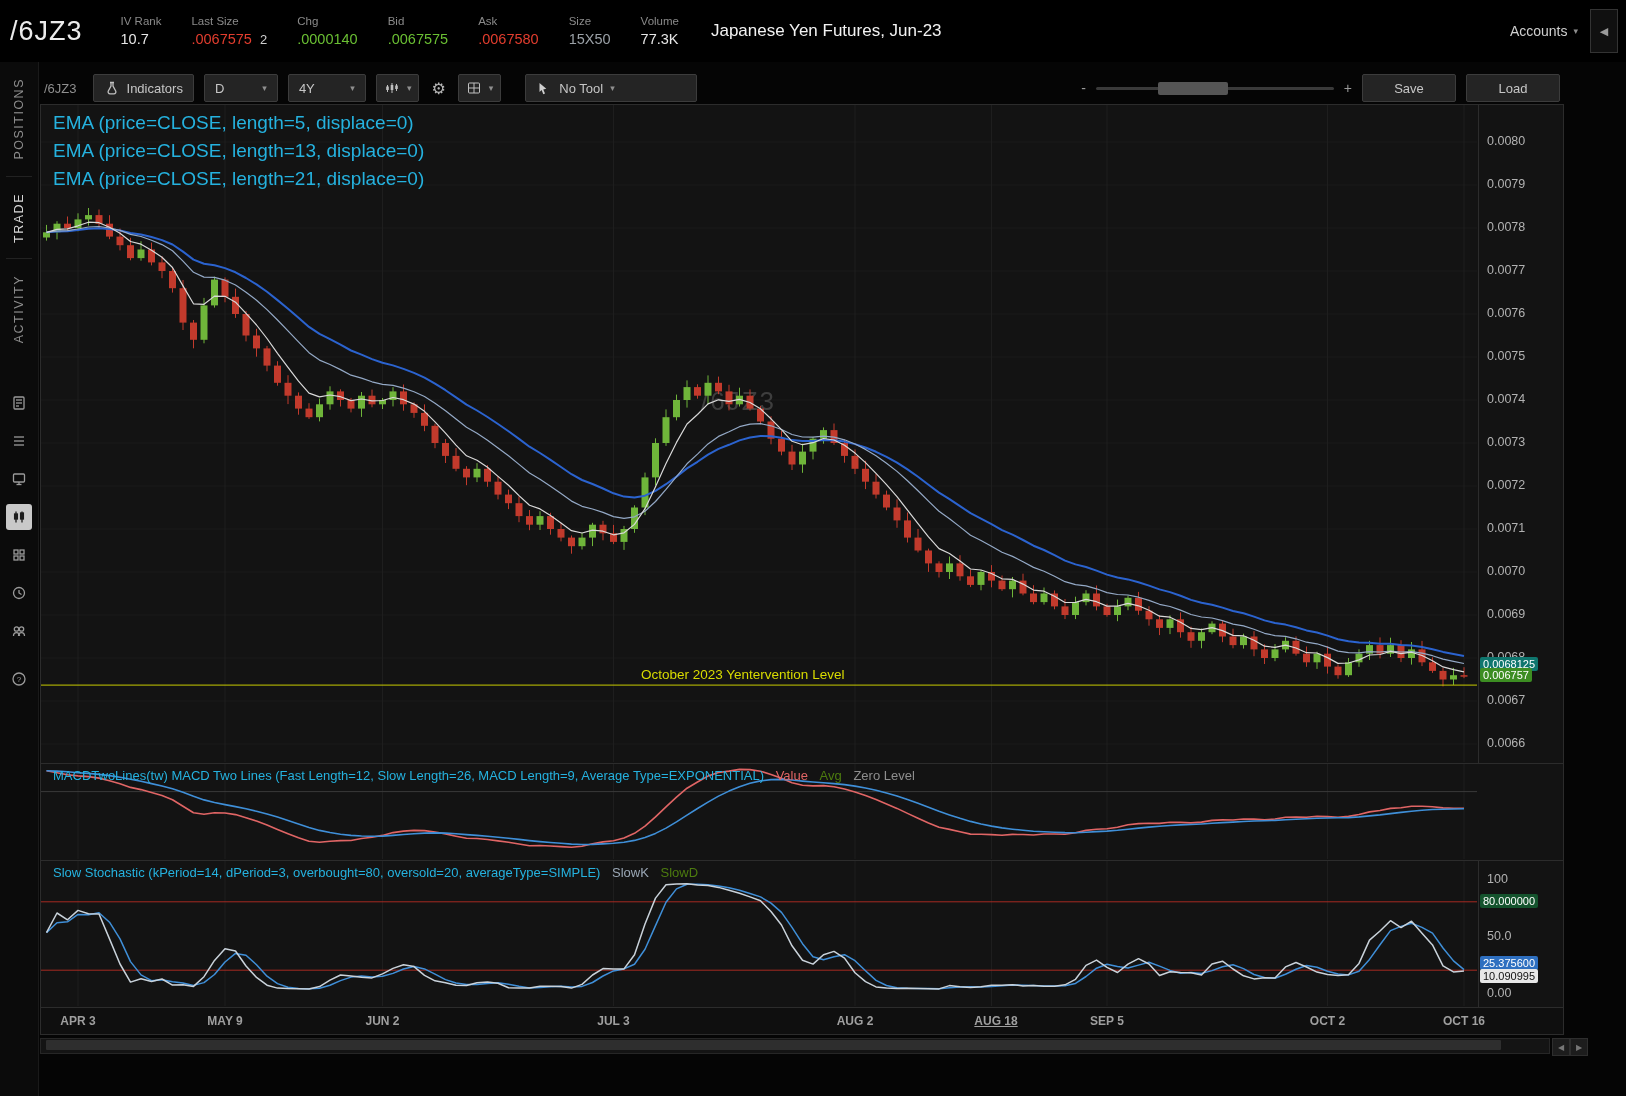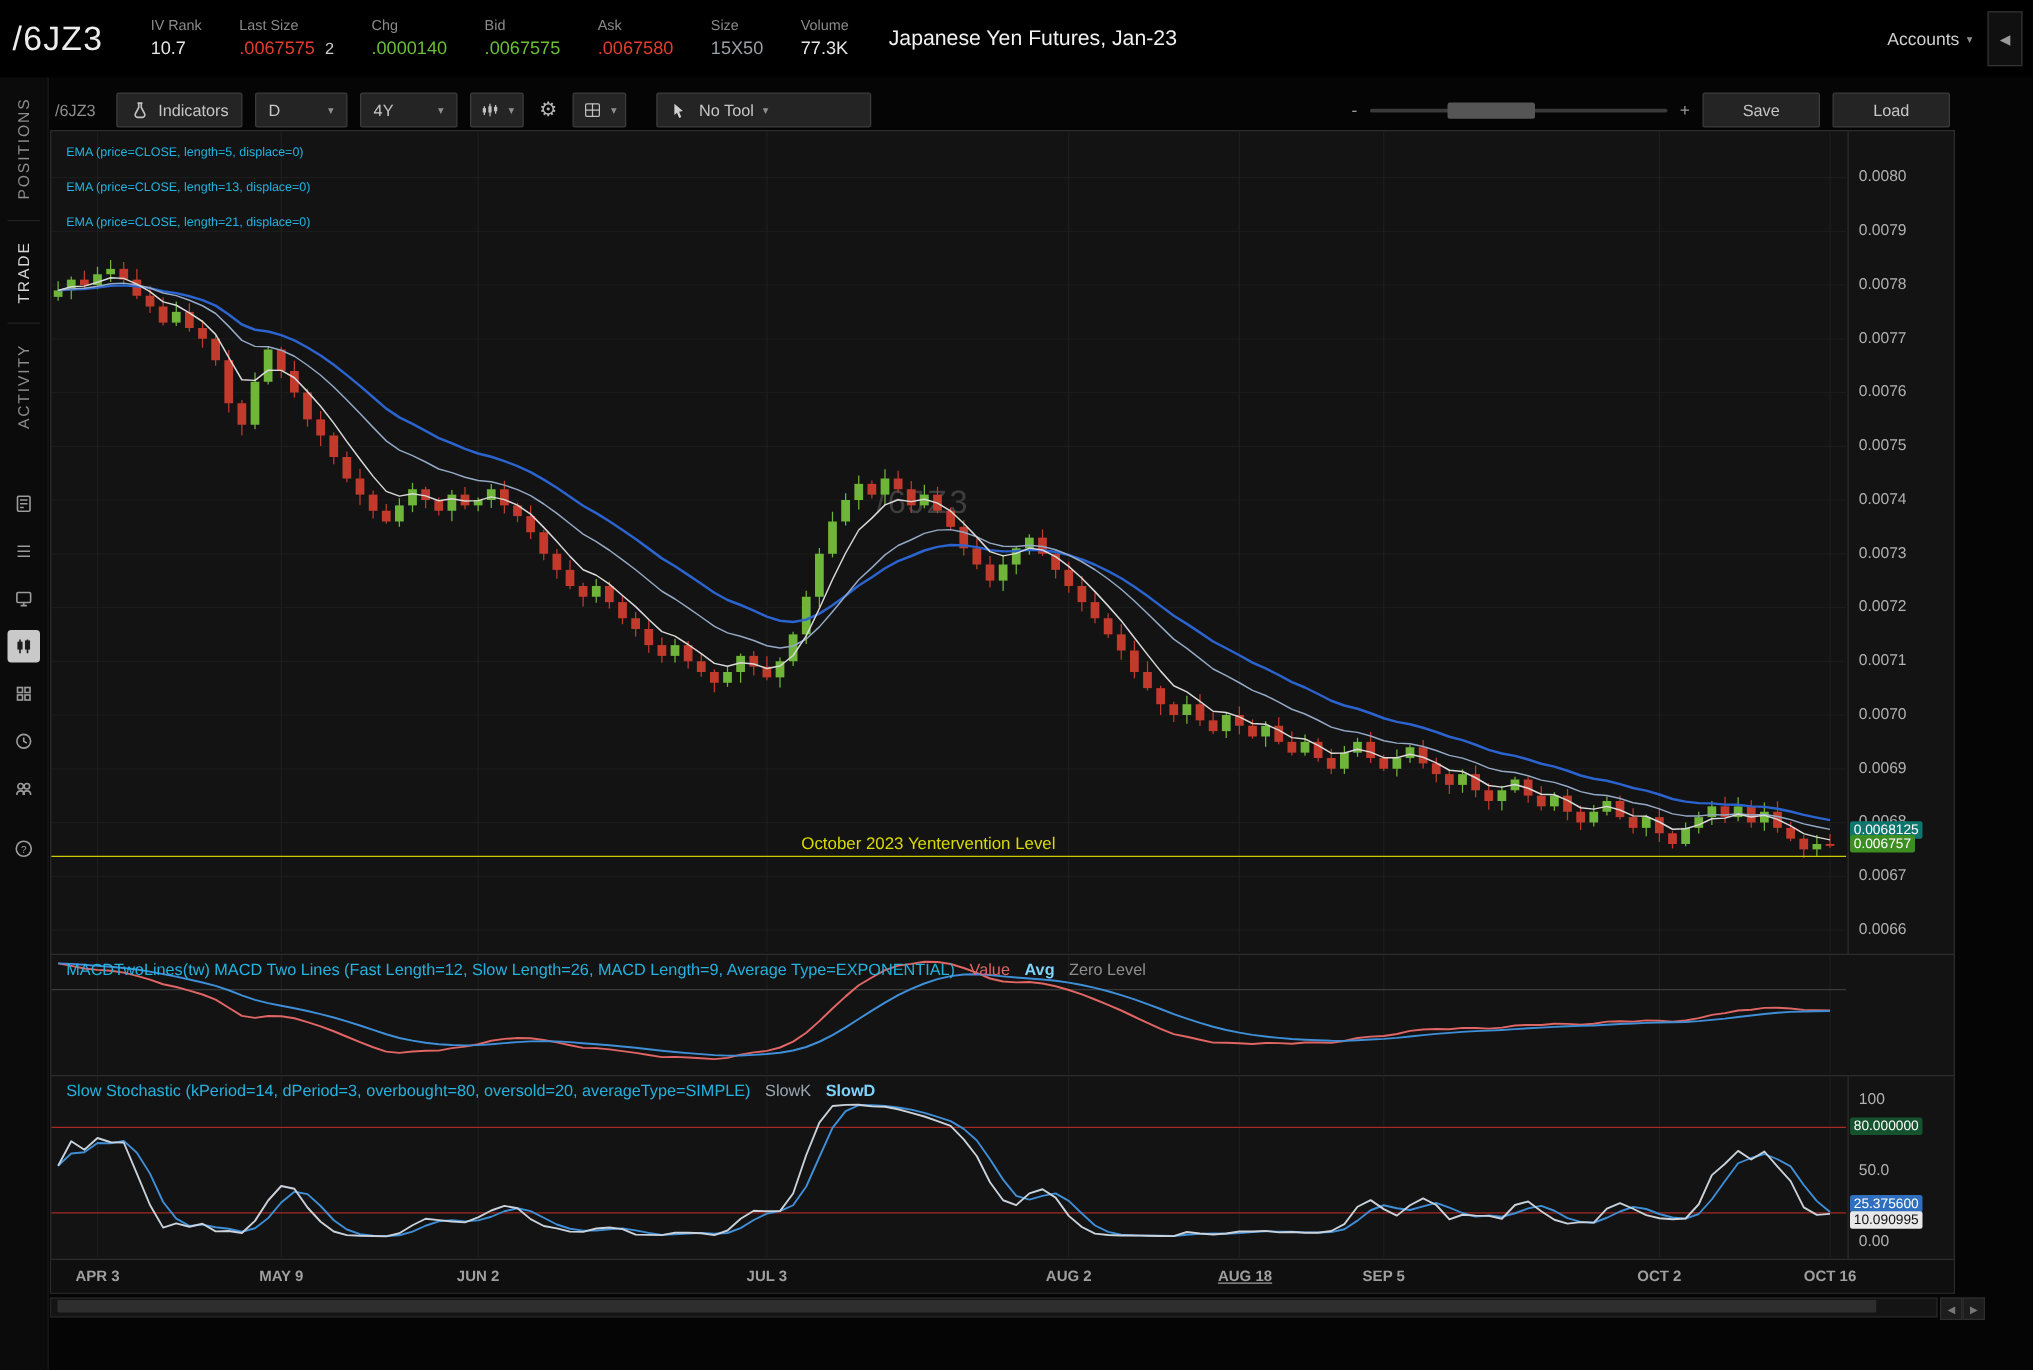--- a/index.html
+++ b/index.html
@@ -58,25 +58,25 @@
   .chart-shell{position:absolute;top:42px;left:2px;width:1522px;background:#131313;border:1px solid #2c2c2c;}
   .pane{position:relative;}
   .price-pane{height:658px;border-bottom:1px solid #2c2c2c;}
   .macd-pane{height:96px;border-bottom:1px solid #2c2c2c;}
   .stoch-pane{height:146px;border-bottom:1px solid #2c2c2c;}
   .svg-host{position:absolute;top:0;left:0;width:1436px;height:100%;cursor:crosshair;}
   .axis-col{position:absolute;top:0;right:0;width:84px;height:100%;border-left:1px solid #2c2c2c;cursor:ns-resize;}
   .axis-col span{position:absolute;left:8px;color:#b2b2b2;font-size:12.5px;white-space:nowrap;}
   .axis-col .bubble{left:1px;font-size:11px;color:#fff;padding:1px 3px;border-radius:2px;}
   .ema-labels{position:absolute;top:4px;left:12px;pointer-events:none;}
-  .ema-labels div{color:#25b2df;font-size:10px;line-height:28px;white-space:nowrap;}
+  .ema-labels div{color:#25b2df;font-size:19px;line-height:28px;white-space:nowrap;}
   .study-row{position:absolute;top:4px;left:12px;font-size:13px;white-space:nowrap;pointer-events:none;}
   .c-cyan{color:#25b2df;}
   .c-red{color:#e06565;margin-left:8px;}
-  .c-blue{color:#7dd3fc;margin-left:8px;font-weight:bold;}
+  .c-blue{color:#4d7c0f;margin-left:8px;}
   .c-gray{color:#8e8e8e;margin-left:8px;}
   .c-slowk{color:#9aa7b5;margin-left:8px;}
 
   
   .time-axis{position:relative;height:26px;background:#0f0f0f;}
   .time-axis span{position:absolute;top:6px;transform:translateX(-50%);color:#9f9f9f;font-size:12px;font-weight:bold;white-space:nowrap;}
 
   
   .sb-track{position:absolute;top:976px;left:2px;width:1508px;height:14px;background:#141414;border:1px solid #262626;cursor:pointer;}
   .sb-thumb{position:absolute;top:1px;left:5px;width:1455px;height:10px;background:#2e2e2e;border-radius:1px;cursor:grab;}
@@ -113,21 +113,21 @@
         </div>
         <div class="stat">
           <span class="lbl">Size</span>
           <span class="val" style="color:#9aa0a6">15X50</span>
         </div>
         <div class="stat">
           <span class="lbl">Volume</span>
           <span class="val" style="color:#e6e6e6">77.3K</span>
         </div>
       </div>
-    <div class="hdr-title">Japanese Yen Futures, Jan-23</div>
+    <div class="hdr-title">Japanese Yen Futures, Jun-23</div>
     <div class="hdr-right">
       <div class="accounts">
         <span>Accounts</span>
         <span class="caret">▾</span>
       </div>
       <div class="collapse-btn">
         <span>◀</span>
       </div>
     </div>
   </div>

